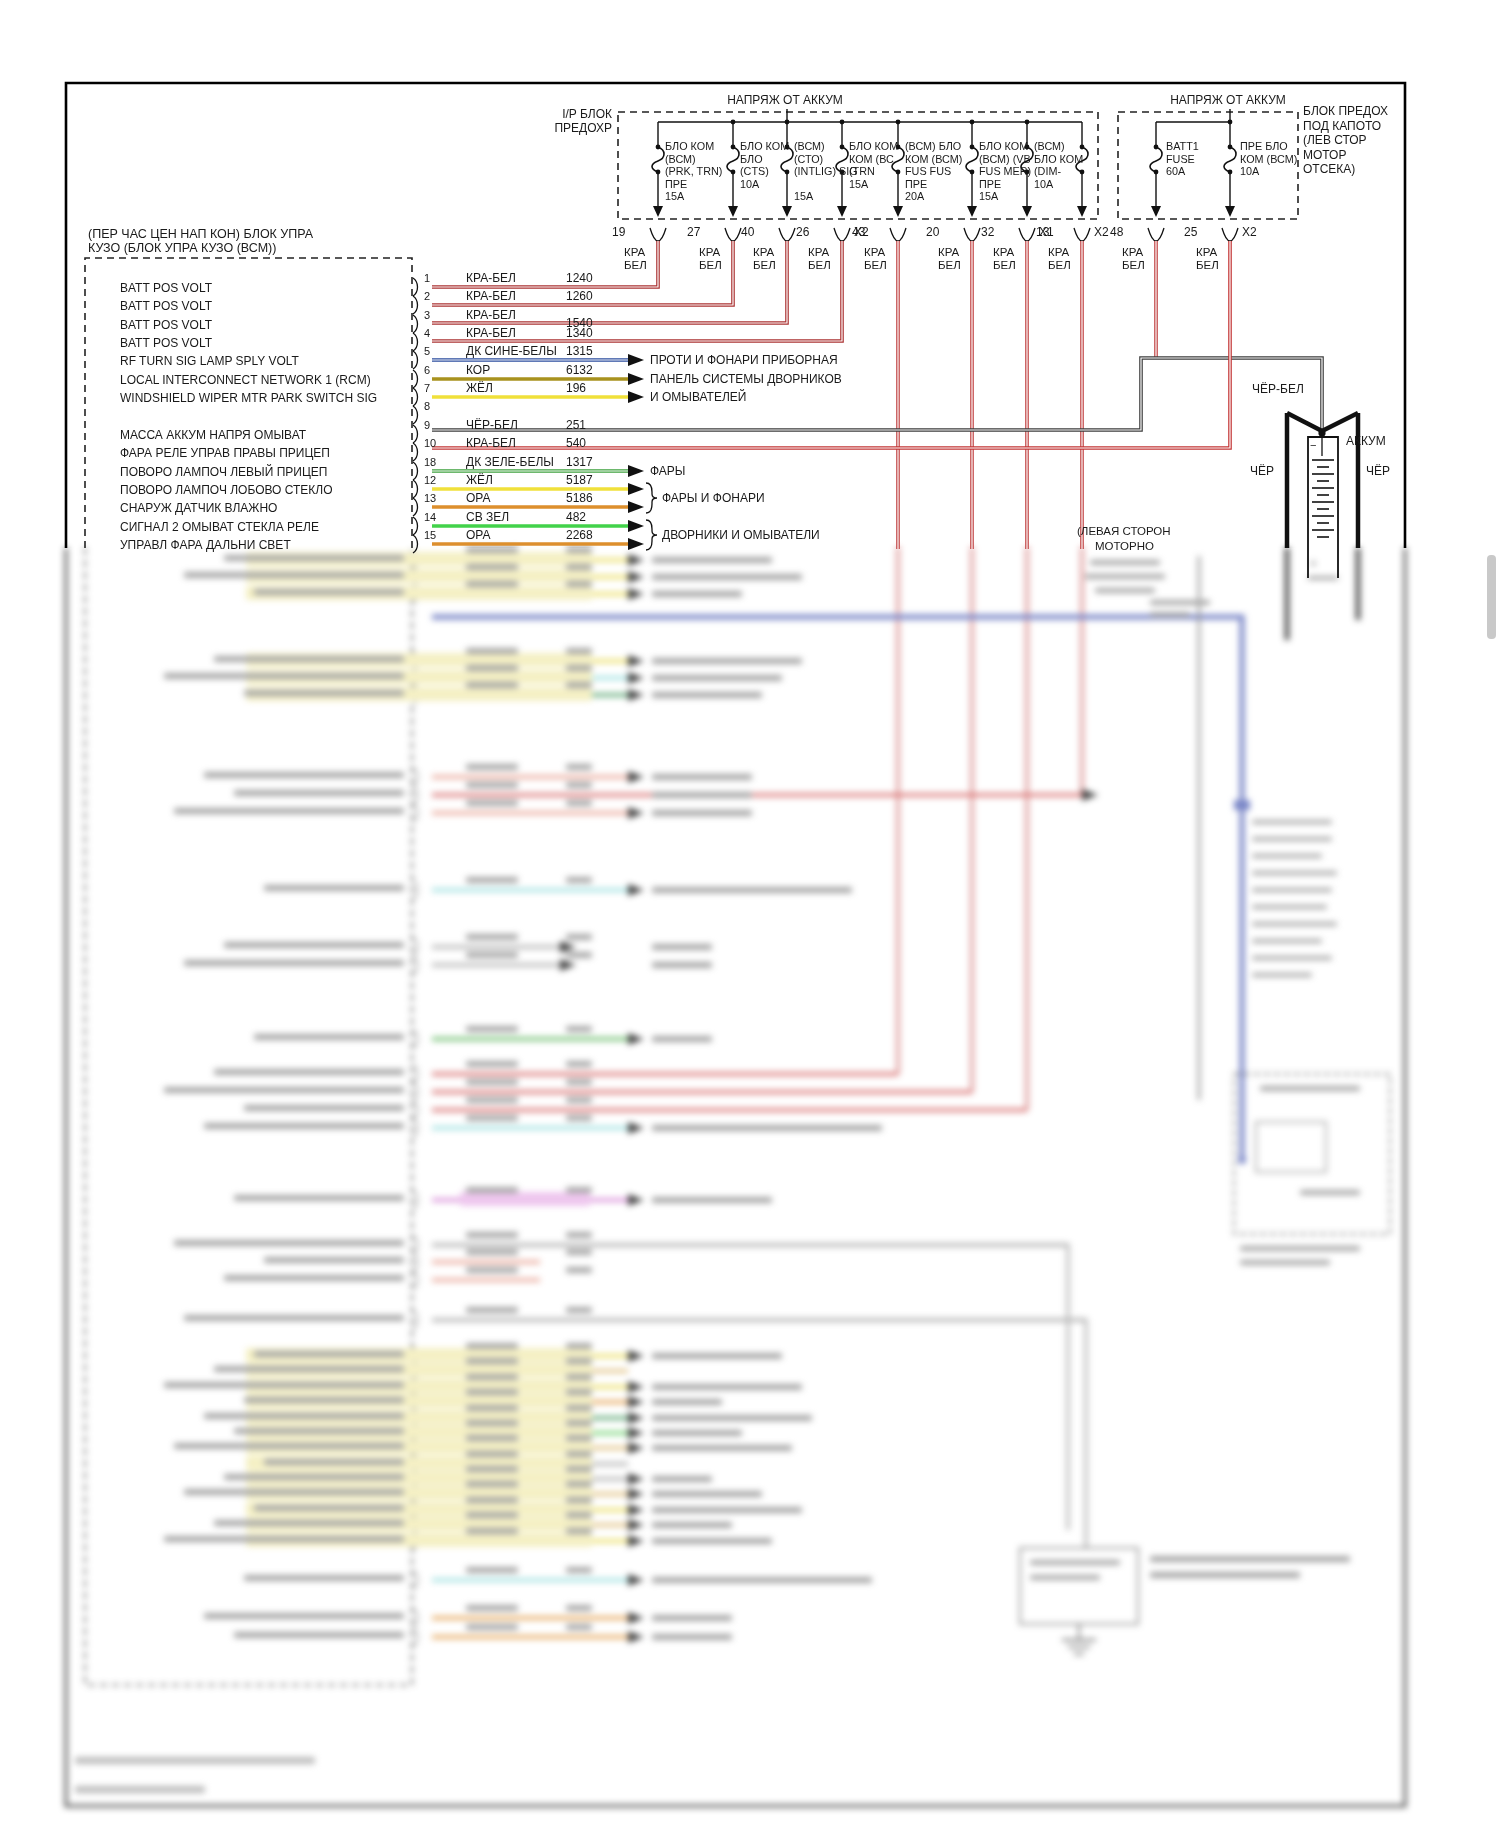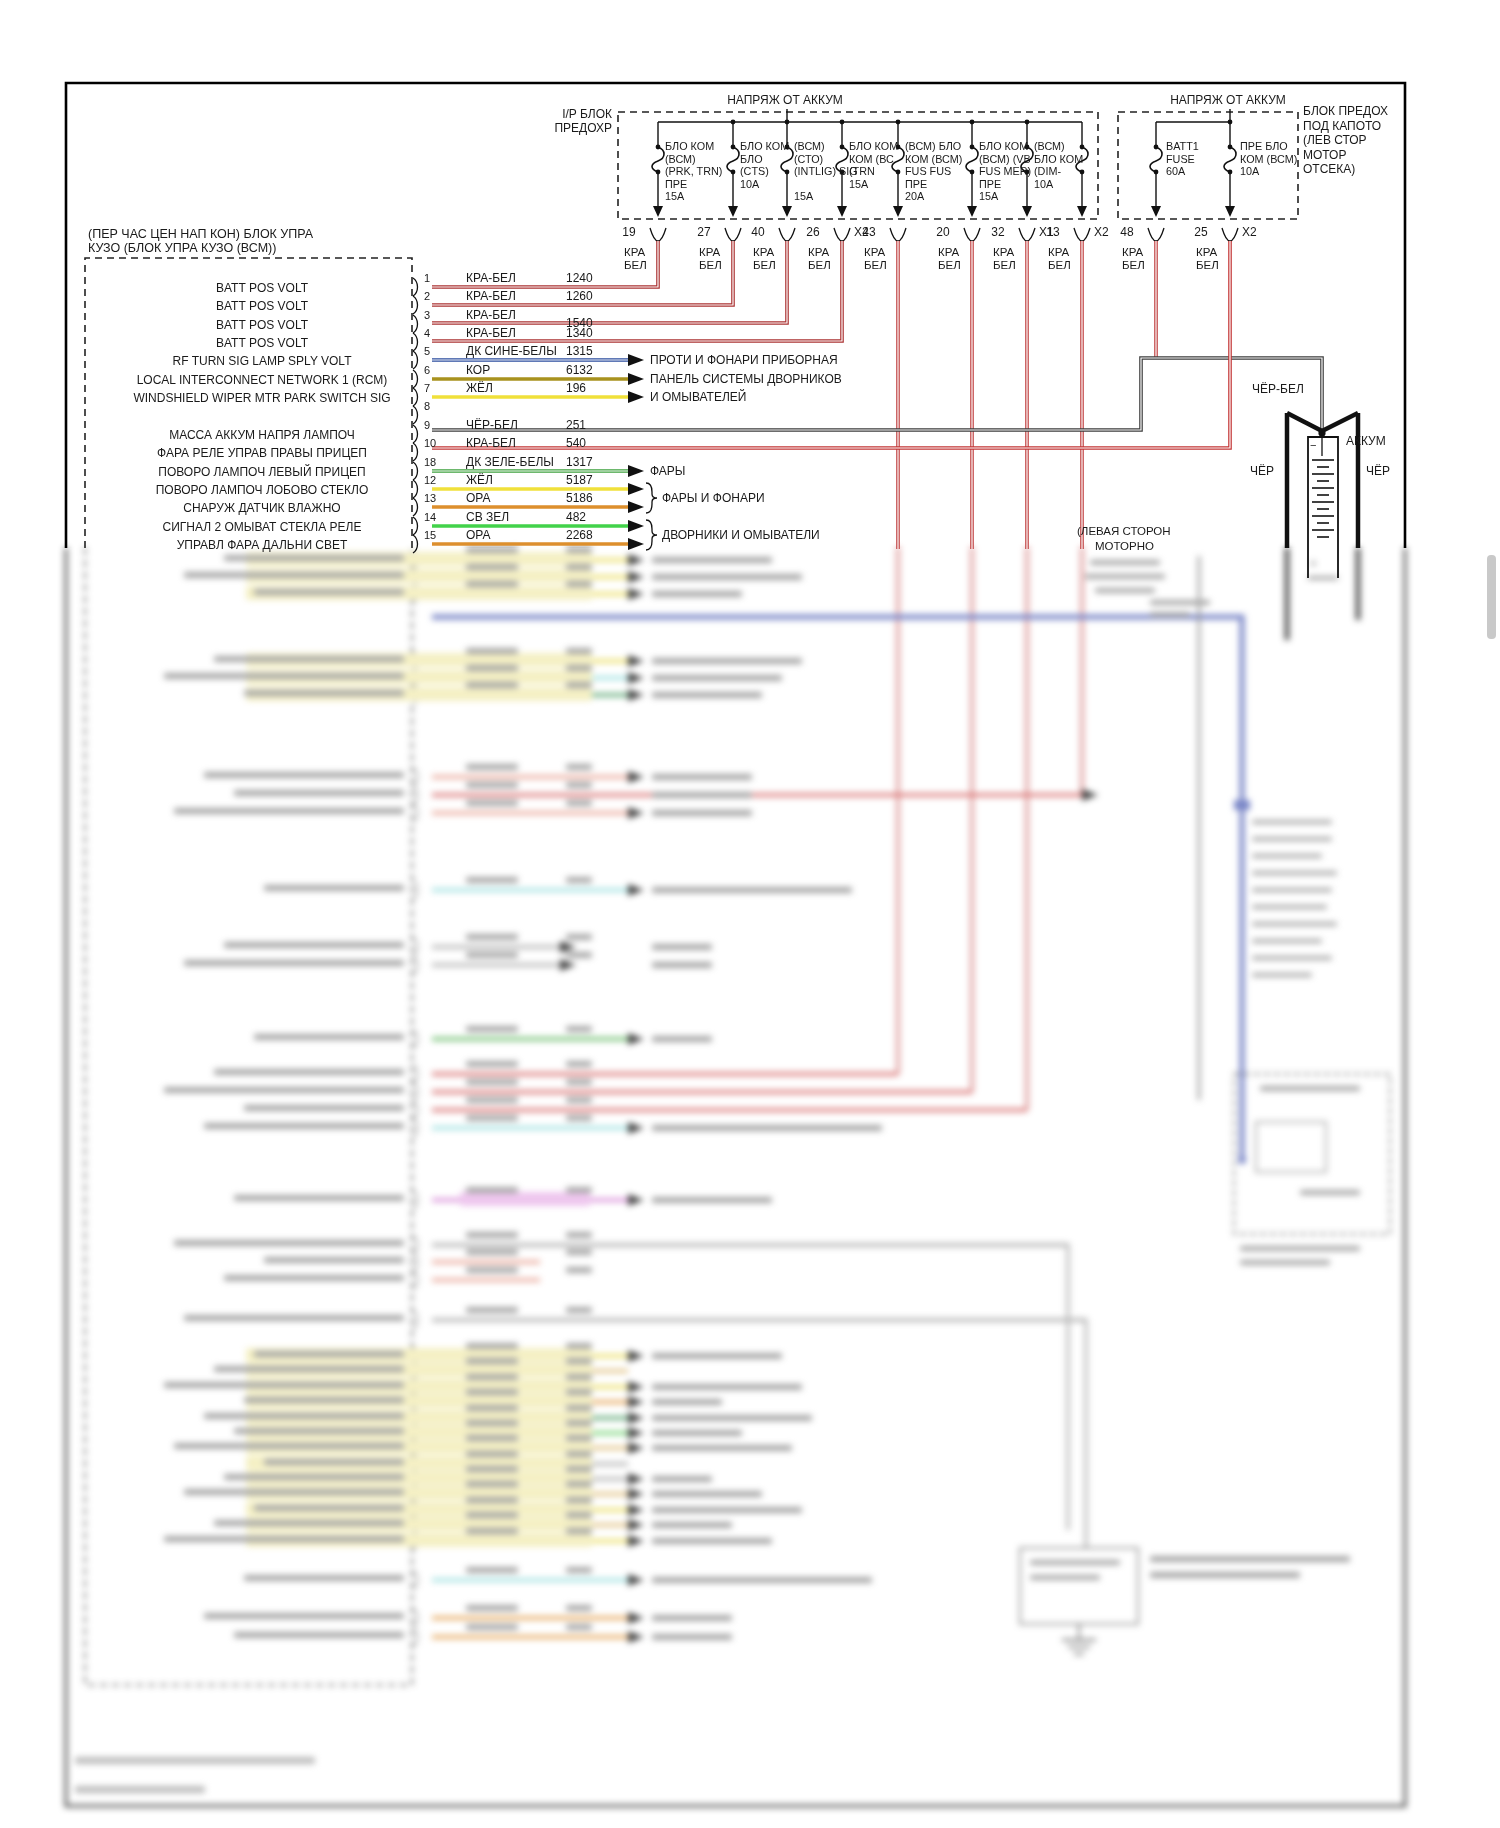--- a/index.html
+++ b/index.html
@@ -1,20 +1,20 @@
 <!DOCTYPE html>
 <html><head>
 <meta charset="utf-8">
 <style>
   html,body{margin:0;padding:0;background:#fff;}
   #canvas{position:relative;width:1500px;height:1828px;background:#fff;overflow:hidden;
           font-family:"Liberation Sans","DejaVu Sans",sans-serif;color:#1a1a1a;}
   svg{position:absolute;left:0;top:0;}
   .t{position:absolute;white-space:nowrap;font-size:12px;line-height:14px;color:#1a1a1a;}
-  .rl{position:absolute;white-space:nowrap;font-size:12px;text-align:center;}
+  .rl{position:absolute;white-space:nowrap;font-size:12px;text-align:left;}
   .fl{position:absolute;font-size:10.8px;line-height:12.5px;white-space:nowrap;}
   .fl div{height:12.5px;}
   .bar{position:absolute;background:#8f8f8f;border-radius:2px;}
   .chip{position:absolute;border-radius:2px;}
   #blur-wrap{position:absolute;left:0;top:0;width:1500px;height:1828px;filter:blur(3.2px);}
   #veil{position:absolute;left:0;top:548px;width:1500px;height:1280px;background:rgba(255,255,255,.22);pointer-events:none;}
   .scroll-thumb{position:absolute;left:1487px;top:555px;width:9px;height:84px;border-radius:4px;background:#c9c9c9;}
 </style>
 </head>
 <body>
@@ -682,21 +682,21 @@
       <div class="t" style="left:466px;top:363px">КОР</div>
       <div class="t" style="left:566px;top:363px">6132</div>
       <div class="t" style="left:650px;top:372px">ПАНЕЛЬ СИСТЕМЫ ДВОРНИКОВ</div>
       <div class="t" style="left:424px;top:381px;font-size:11px">7</div>
       <div class="rl" style="left:120px;top:391px;width:284px">WINDSHIELD WIPER MTR PARK SWITCH SIG</div>
       <div class="t" style="left:466px;top:381px">ЖЁЛ</div>
       <div class="t" style="left:566px;top:381px">196</div>
       <div class="t" style="left:650px;top:390px">И ОМЫВАТЕЛЕЙ</div>
       <div class="t" style="left:424px;top:399px;font-size:11px">8</div>
       <div class="t" style="left:424px;top:418px;font-size:11px">9</div>
-      <div class="rl" style="left:120px;top:428px;width:284px">МАССА АККУМ НАПРЯ ЛАМПОЧ</div>
+      <div class="rl" style="left:120px;top:428px;width:284px">МАССА АККУМ НАПРЯ ОМЫВАТ</div>
       <div class="t" style="left:466px;top:418px">ЧЁР-БЕЛ</div>
       <div class="t" style="left:566px;top:418px">251</div>
       <div class="t" style="left:424px;top:436px;font-size:11px">10</div>
       <div class="rl" style="left:120px;top:446px;width:284px">ФАРА РЕЛЕ УПРАВ ПРАВЫ ПРИЦЕП</div>
       <div class="t" style="left:466px;top:436px">КРА-БЕЛ</div>
       <div class="t" style="left:566px;top:436px">540</div>
       <div class="t" style="left:424px;top:455px;font-size:11px">18</div>
       <div class="rl" style="left:120px;top:465px;width:284px">ПОВОРО ЛАМПОЧ ЛЕВЫЙ ПРИЦЕП</div>
       <div class="t" style="left:466px;top:455px">ДК ЗЕЛЕ-БЕЛЫ</div>
       <div class="t" style="left:566px;top:455px">1317</div>

